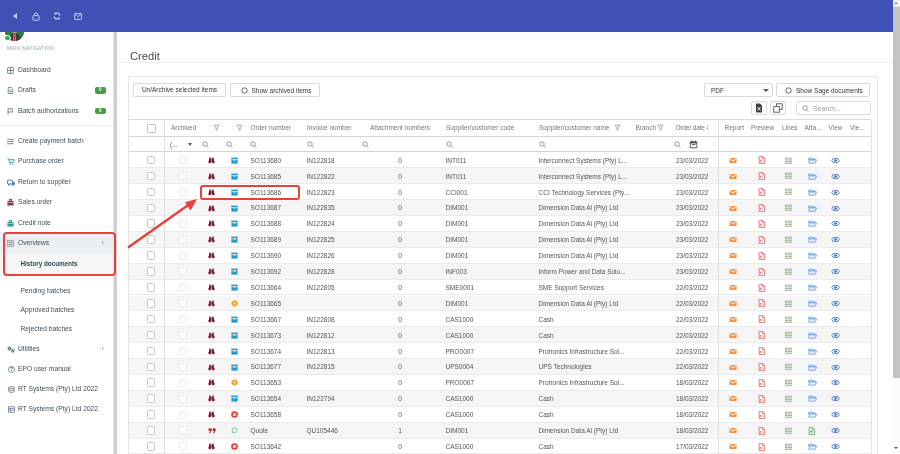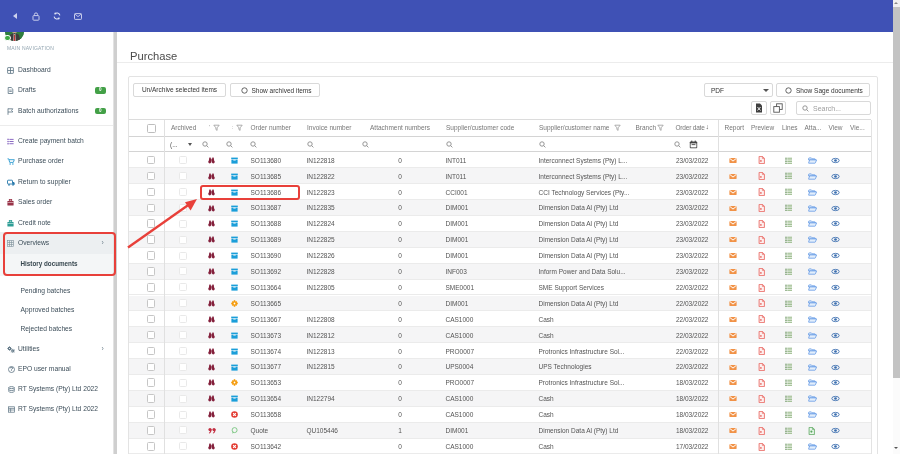--- a/index.html
+++ b/index.html
@@ -169,21 +169,21 @@
         <path d="M0.9 1.1 L4 3.6 L7.1 1.1" fill="none" stroke="#c8cdec" stroke-width="0.9"></path>
       </svg>
     </div>
 </div>
 <div class="abs" style="left:893px;top:0;width:7px;height:454px;background:#fbfbfb;z-index:6;">
 <div class="abs" style="left:0px;top:0px;width:7px;height:7px;background:#f1f1f1;"></div>
 <div class="abs" style="left:1.4px;top:2.4px;width:0;height:0;border-left:2.1px solid transparent;border-right:2.1px solid transparent;border-bottom:2.6px solid #8a8a8a;"></div>
 <div class="abs" style="left:0px;top:7px;width:7px;height:371px;background:#c3c3c3;"></div>
 <div class="abs" style="left:1.4px;top:446.5px;width:0;height:0;border-left:2.1px solid transparent;border-right:2.1px solid transparent;border-top:2.6px solid #555;"></div>
 </div>
-<div class="abs" style="left:130px;top:50px;font-size:11.2px;color:#4b4b4b;">Purchase</div>
+<div class="abs" style="left:130px;top:50px;font-size:11.2px;color:#4b4b4b;">Credit</div>
 <div class="abs" style="left:116.5px;top:62px;width:776.5px;height:1px;background:#ececec;"></div>
 <div class="abs" style="left:127.5px;top:76px;width:750.5px;height:384px;background:#fff;border:1px solid #e3e3e3;border-radius:2px;"></div>
 <div class="abs" style="left:133px;top:83px;width:93px;height:13.5px;background:#fff;border:1px solid #d9d9d9;border-radius:2px;font-size:6.5px;color:#333;text-align:center;line-height:12.5px;">Un/Archive selected items</div>
 <div class="abs" style="left:229.5px;top:83px;width:90px;height:13.5px;background:#fff;border:1px solid #d9d9d9;border-radius:2px;font-size:6.5px;color:#333;">
     <div class="abs" style="left:10px;top:3px;">
       <svg width="7" height="7" viewBox="0 0 7 7" style="">
         <circle cx="3.5" cy="3.5" r="2.7" fill="none" stroke="#555" stroke-width="0.9"></circle>
       </svg>
     </div>
     <div class="abs" style="left:21px;top:2.8px;white-space:nowrap;">Show archived items</div>

